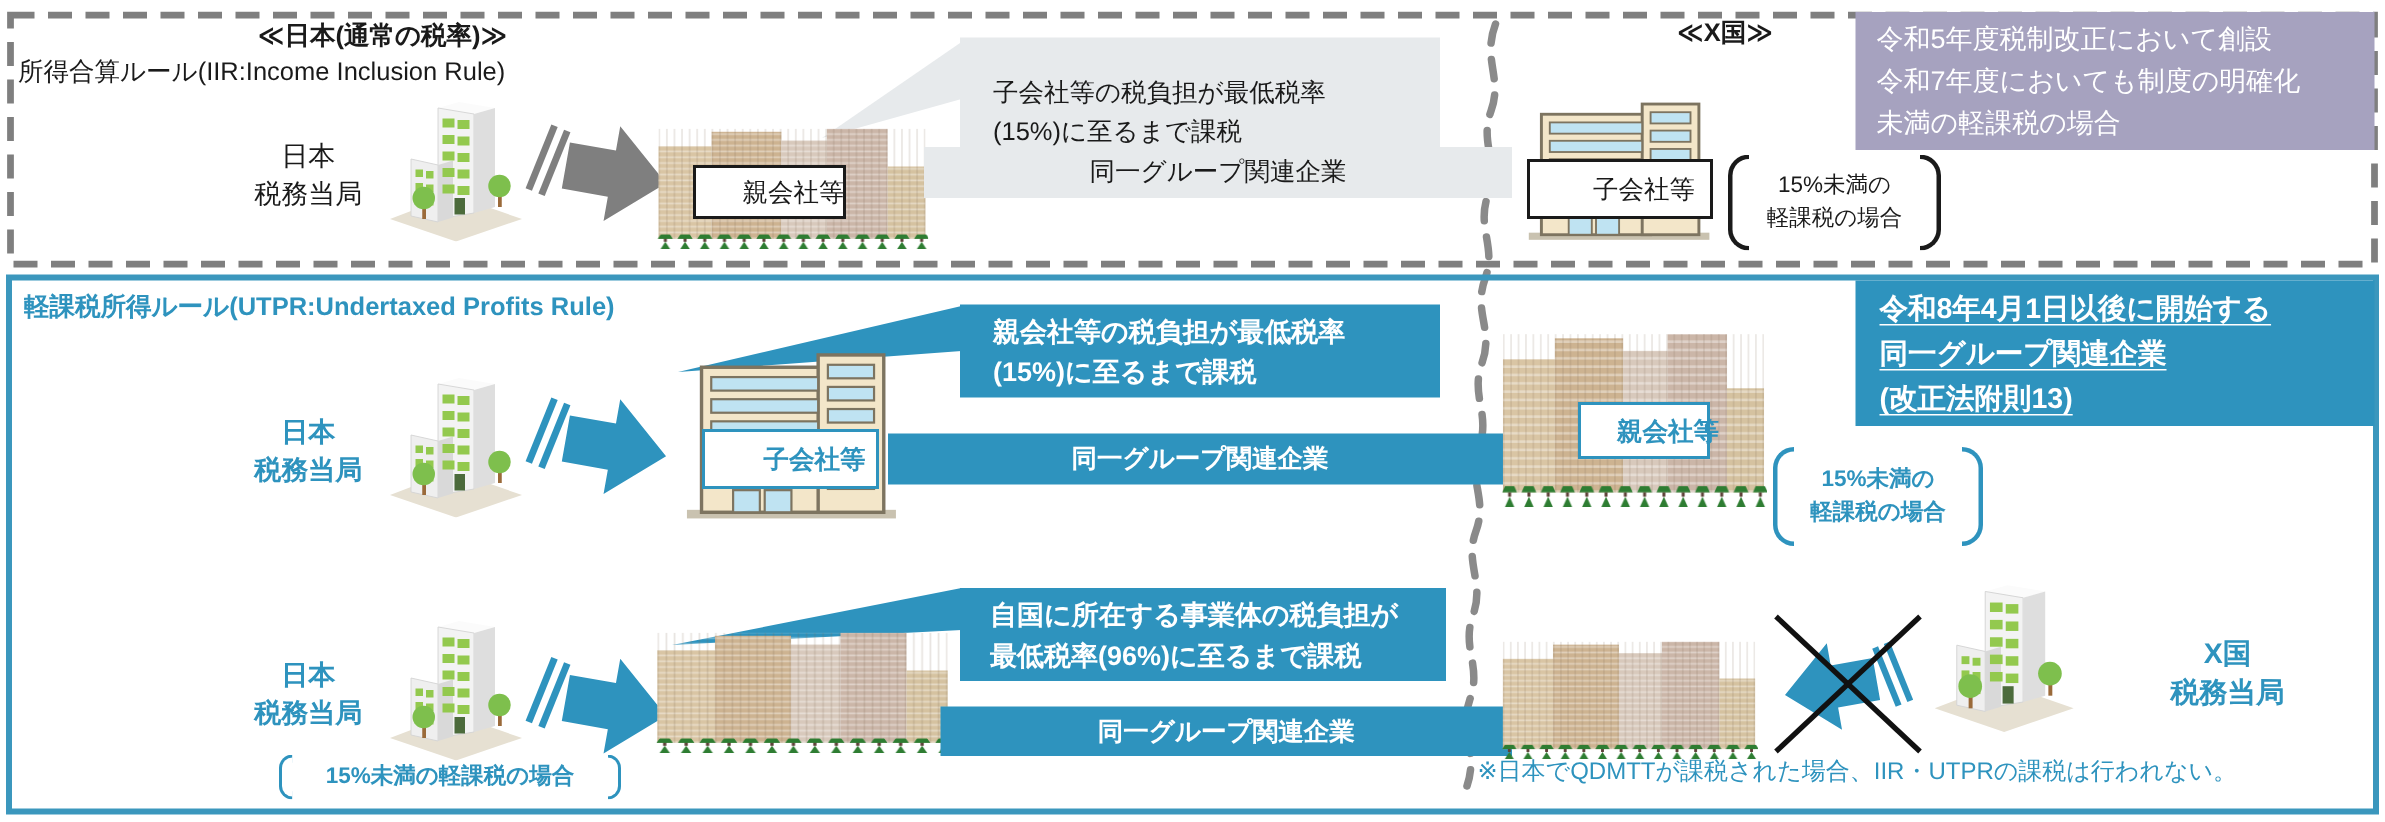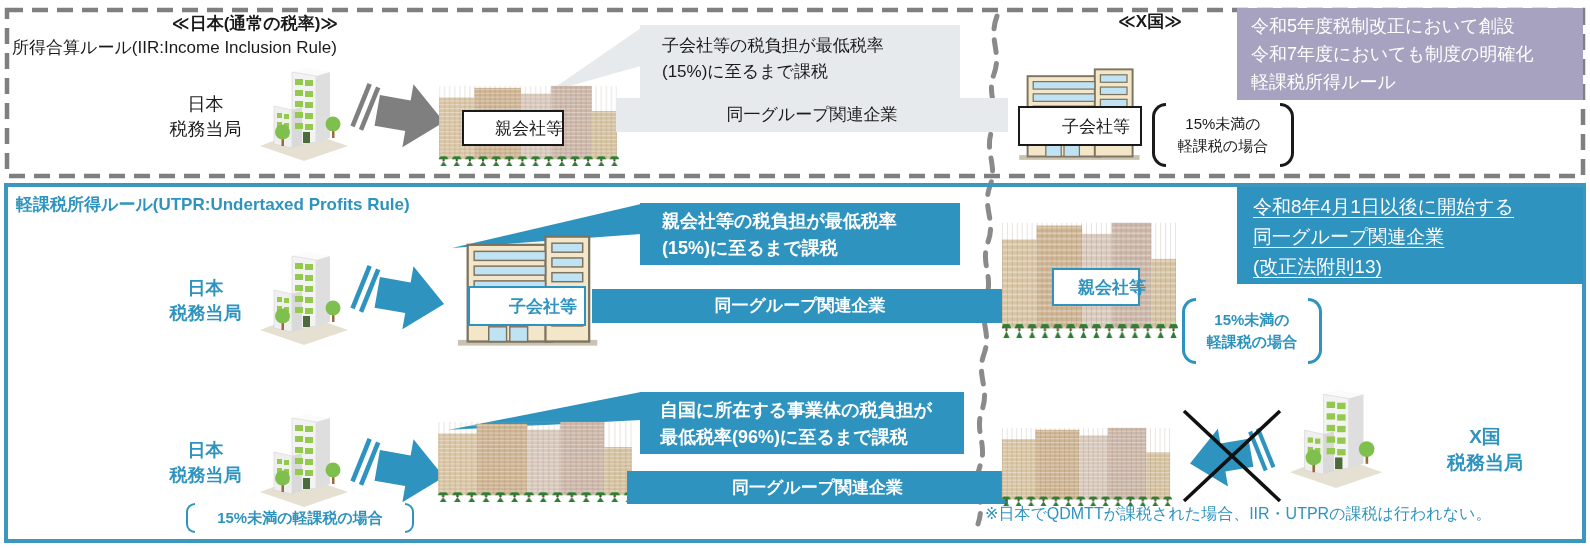--- a/index.html
+++ b/index.html
@@ -13,41 +13,41 @@
   
   #utpr-qdmtt-frame{left:4px;top:183px;width:1582px;height:360px;border:4px solid #3b97bd;box-sizing:border-box;z-index:1;}
   
   .t-black{color:#1a1a1a;}
   .t-teal{color:#2e93be;}
   .sec-title{font-size:17px;white-space:nowrap;z-index:3;}
   .bold{font-weight:bold;}
   .authority{width:115px;text-align:center;font-size:18px;line-height:1.38;z-index:3;white-space:nowrap;}
   
   .callout{box-sizing:border-box;z-index:2;white-space:nowrap;}
-  .callout.gray{background:#e7eaec;color:#1a1a1a;font-size:17px;line-height:26px;padding:8px 0 0 22px;}
+  .callout.gray{background:#e7eaec;color:#1a1a1a;font-size:17px;line-height:26px;padding:24px 0 0 22px;}
   .callout.teal{background:#2e93be;color:#fff;font-weight:bold;font-size:18px;line-height:27px;padding:5px 0 0 22px;}
   .band{z-index:2;text-align:center;font-size:17px;}
   .band.gray{background:#e7eaec;color:#1a1a1a;}
   .band.teal{background:#2e93be;color:#fff;font-weight:bold;}
   
   .tagbox{background:#fff;box-sizing:border-box;text-align:center;font-size:17px;z-index:4;display:flex;align-items:center;justify-content:center;white-space:nowrap;padding-left:32px;}
   .tagbox.dark{border:2.5px solid #1a1a1a;color:#1a1a1a;}
   .tagbox.teal{border:2.5px solid #2e93be;color:#2e93be;font-weight:bold;}
   
   .bracket{z-index:3;}
   .bracket .paren{position:absolute;top:0;bottom:0;width:14px;box-sizing:border-box;}
   .bracket .paren.l{left:0;border:3px solid currentColor;border-right:none;border-radius:20px 0 0 20px;}
   .bracket .paren.r{right:0;border:3px solid currentColor;border-left:none;border-radius:0 20px 20px 0;}
   .bracket.thin .paren{width:9px;}
   .bracket.thin .paren.l{border-width:2px;border-right:none;border-radius:12px 0 0 12px;}
   .bracket.thin .paren.r{border-width:2px;border-left:none;border-radius:0 12px 12px 0;}
   .bracket .btxt{position:absolute;left:0;right:0;top:50%;transform:translateY(-50%);text-align:center;font-size:15px;line-height:1.45;white-space:nowrap;}
   
   #revision-box{left:1237px;top:8px;width:346px;height:92px;background:#a6a2bf;color:#fff;font-size:18px;line-height:28px;padding:4px 0 0 14px;box-sizing:border-box;z-index:5;white-space:nowrap;}
-  #apply-box{left:1237px;top:187px;width:346px;height:97px;background:#2e93be;color:#fff;font-size:19px;font-weight:normal;line-height:30px;padding:5px 0 0 16px;box-sizing:border-box;z-index:5;white-space:nowrap;}
+  #apply-box{left:1237px;top:187px;width:346px;height:97px;background:#2e93be;color:#fff;font-size:19px;font-weight:bold;line-height:30px;padding:5px 0 0 16px;box-sizing:border-box;z-index:5;white-space:nowrap;}
   #apply-box div{text-decoration:underline;text-underline-offset:4px;}
   #qdmtt-note{left:985px;top:504px;font-size:16px;font-weight:normal;z-index:4;white-space:nowrap;}
   .xcross{position:absolute;inset:-6px;z-index:5;}
 </style>
 </head>
 <body>
 
 <div id="canvas">
 
   <svg width="0" height="0" style="position:absolute">
@@ -188,21 +188,21 @@
     <div class="paren r"></div>
     <div class="btxt">
       <div>15%未満の</div>
       <div>軽課税の場合</div>
     </div>
   </div>
 
   <div class="abs" id="revision-box">
     <div>令和5年度税制改正において創設</div>
     <div>令和7年度においても制度の明確化</div>
-    <div>軽課税所得ルール</div>
+    <div>未満の軽課税の場合</div>
   </div>
 
   <div class="abs" id="utpr-qdmtt-frame"></div>
 
   <div class="abs sec-title bold t-teal" style="left:16px;top:193px">軽課税所得ルール(UTPR:Undertaxed Profits Rule)</div>
 
   <div class="abs authority bold t-teal" style="left:148px;top:276px">
     <div>日本</div>
     <div>税務当局</div>
   </div>

